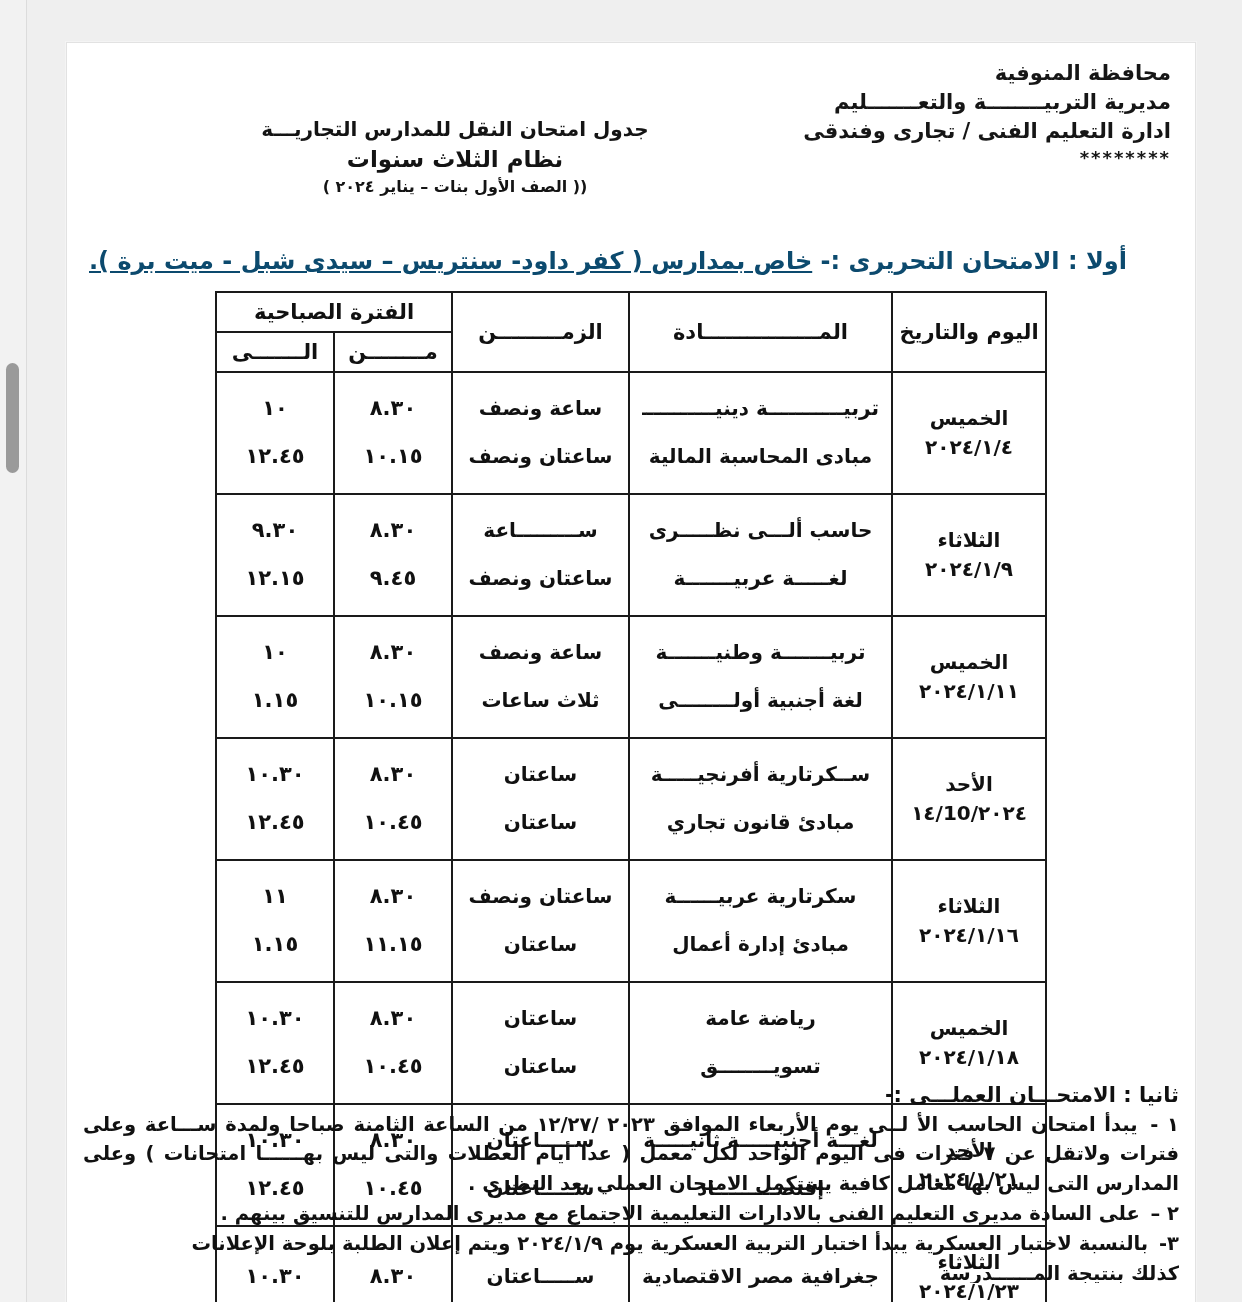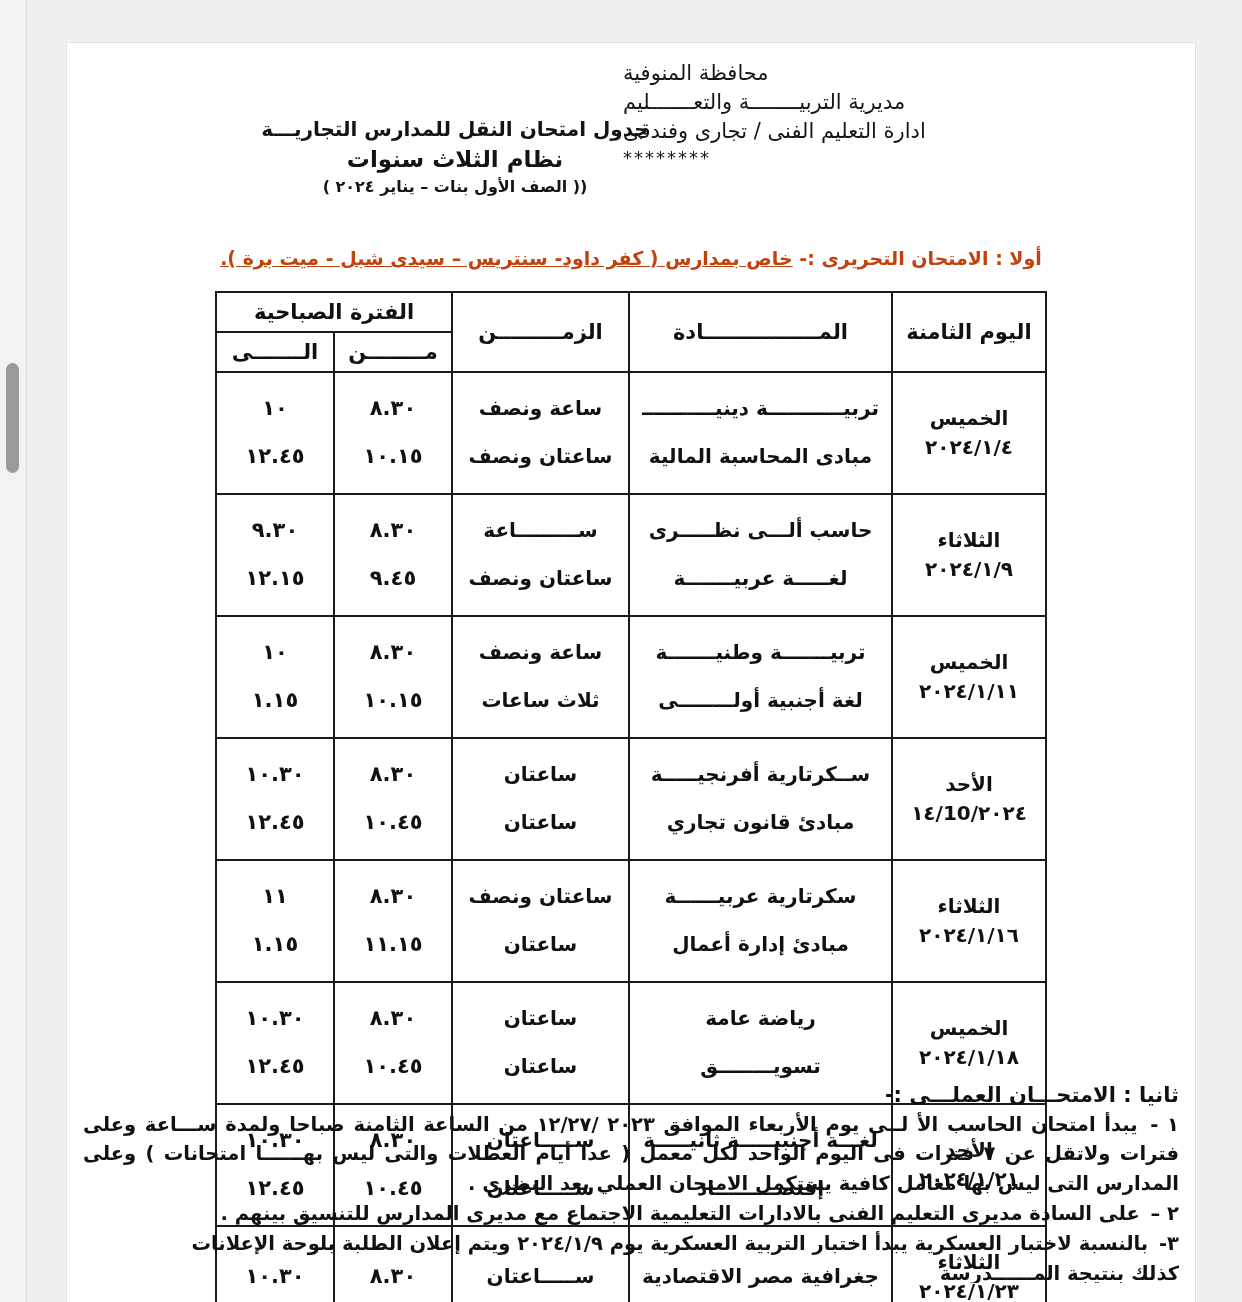--- a/index.html
+++ b/index.html
@@ -48,25 +48,25 @@
     position: relative;
     width: 100%;
     height: 100%;
     padding: 0;
   }
 
   
   .hdr {
     position: absolute;
     top: 16px;
-    right: 32px;
+    right: 24px;
     width: 540px;
-    text-align: left;
+    text-align: right;
     color: #161616;
-    font-weight: normal;
+    font-weight: bold;
     line-height: 1.38;
   }
   .hdr div { font-size: 21px; }
   .hdr .stars { font-size: 18px; letter-spacing: 2px; }
 
   .title-block {
     position: absolute;
     top: 72px;
     right: 470px;
     width: 540px;
@@ -77,24 +77,24 @@
   }
   .title-block .t1 { font-size: 20px; }
   .title-block .t2 { font-size: 23px; }
   .title-block .t3 { font-size: 16px; margin-top: 0; }
 
   .firstline {
     position: absolute;
     top: 204px;
     right: 22px;
     left: 22px;
-    text-align: center;
-    font-size: 19px;
+    text-align: left;
+    font-size: 24px;
     font-weight: bold;
-    color: #c2410c;
+    color: #0c4a6e;
     white-space: nowrap;
   }
   .firstline .u { text-decoration: underline; }
 
   
   .tbl-wrap {
     position: absolute;
     top: 248px;
     right: 148px;
     width: 830px;
@@ -205,21 +205,21 @@
         <table class="sched">
           <colgroup>
             <col class="col-day">
               <col class="col-subj">
               <col class="col-time">
               <col class="col-from">
               <col class="col-to">
           </colgroup>
           <thead>
             <tr>
-              <th rowspan="2">اليوم الثامنة</th>
+              <th rowspan="2">اليوم والتاريخ</th>
               <th rowspan="2">المــــــــــــــــادة</th>
               <th rowspan="2">الزمـــــــــن</th>
               <th colspan="2">الفترة الصباحية</th>
             </tr>
             <tr>
               <th>مــــــــن</th>
               <th>الـــــــى</th>
             </tr>
           </thead>
           <tbody id="sched-body">

